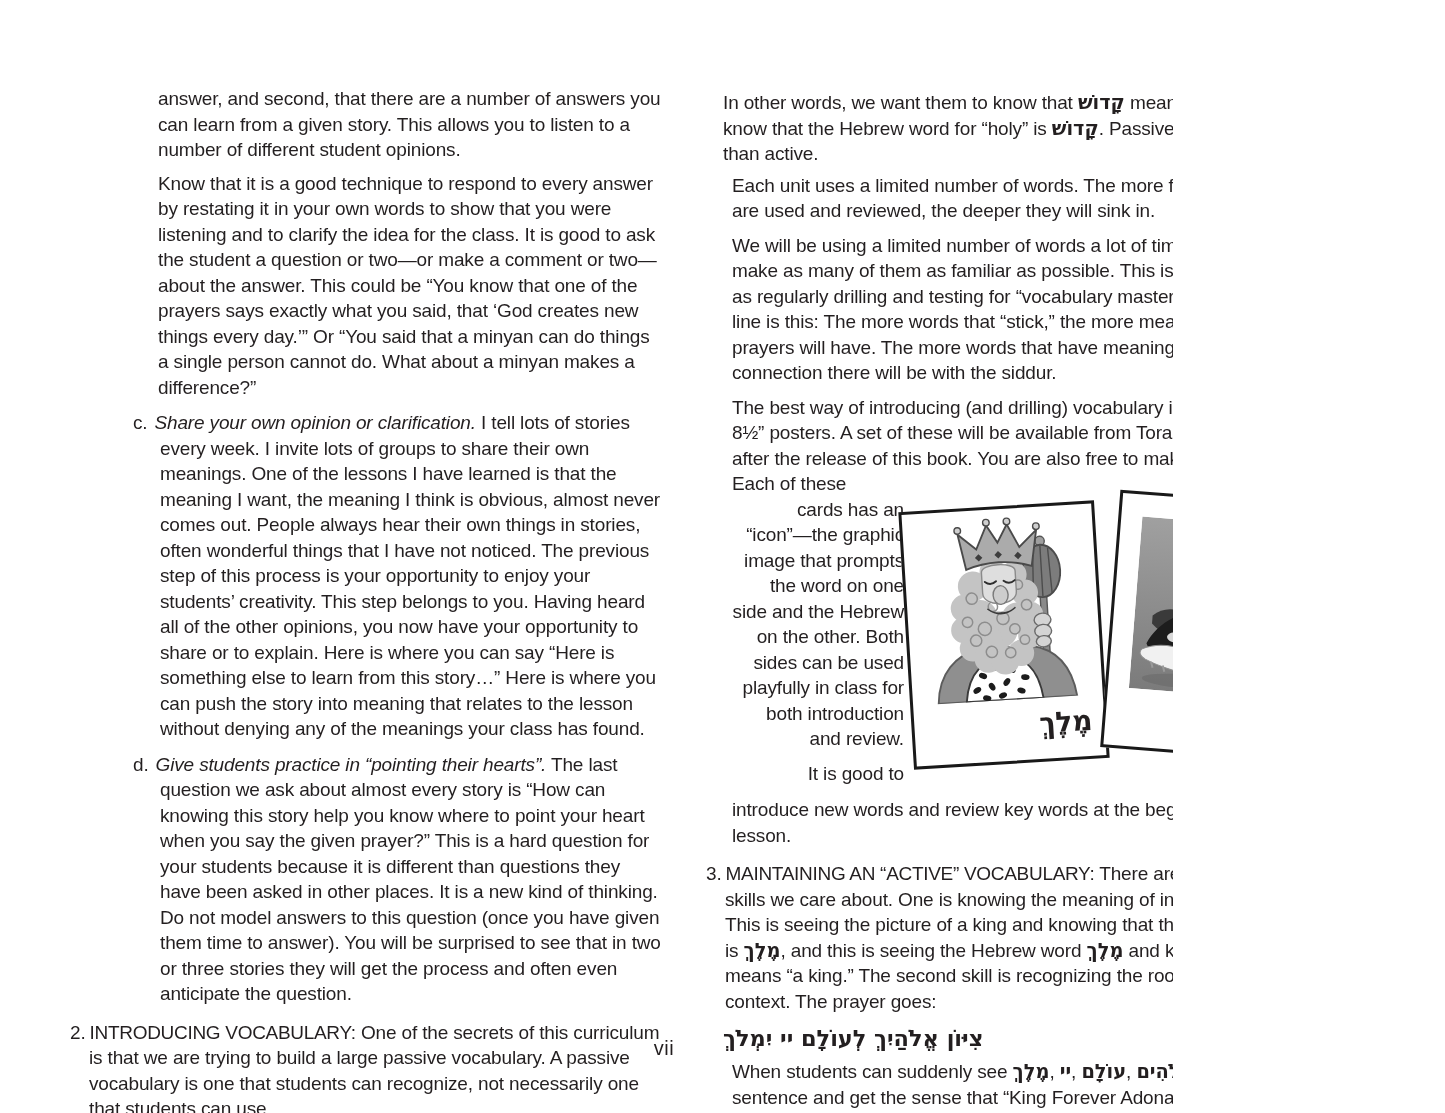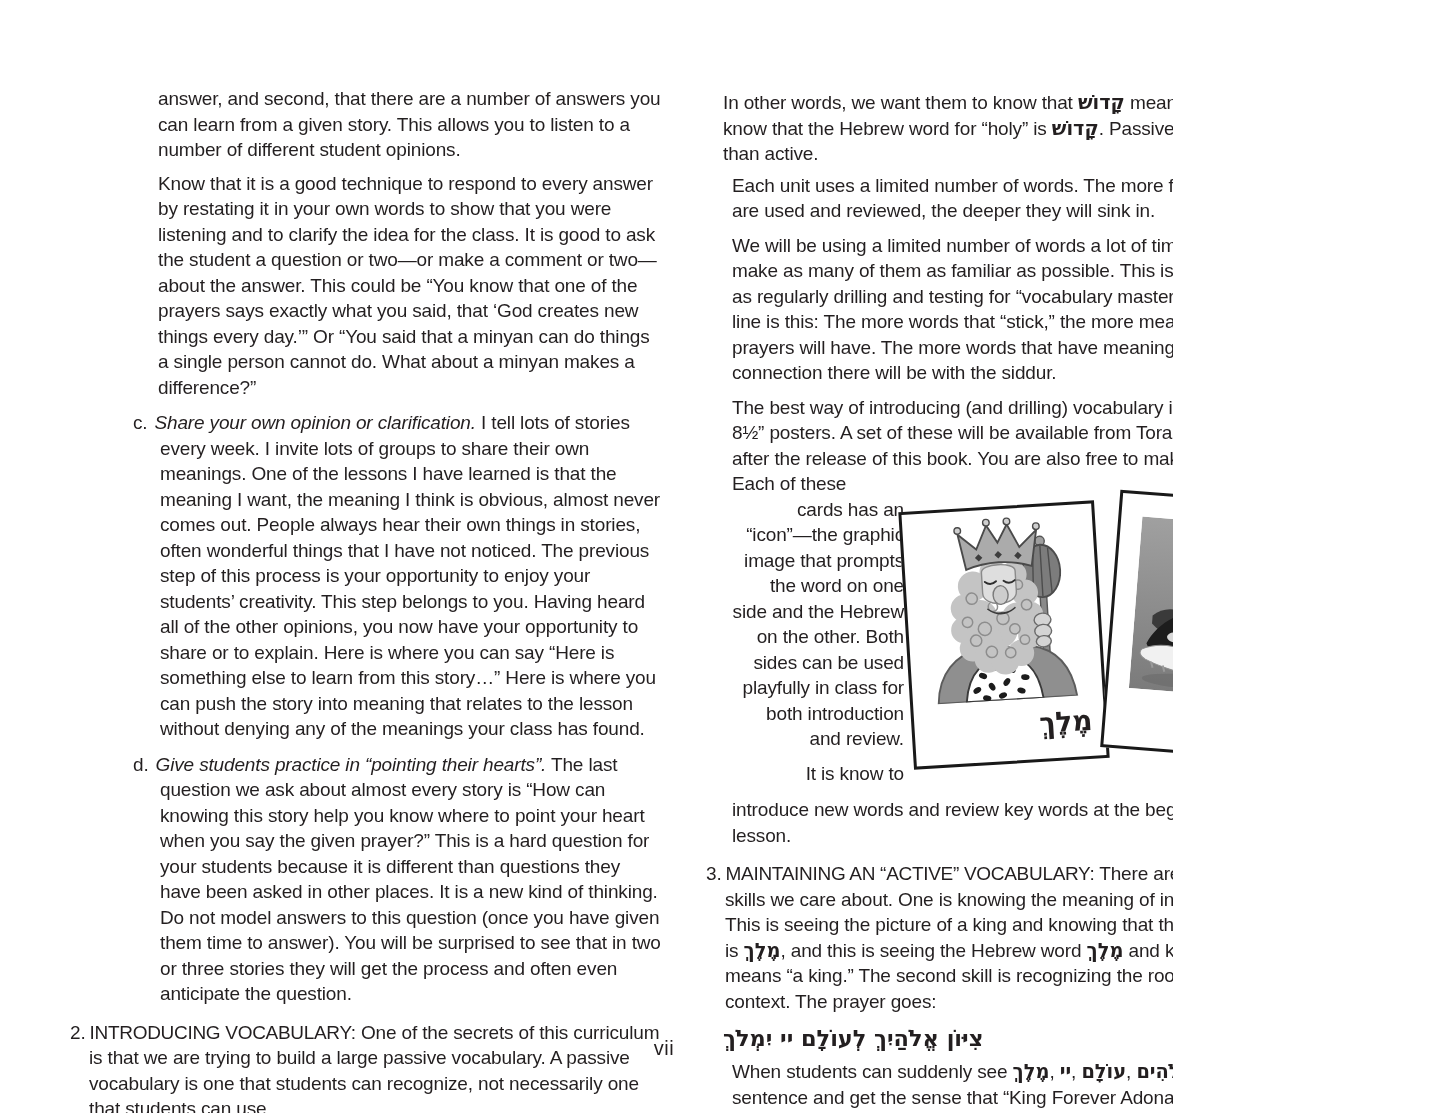--- a/index.html
+++ b/index.html
@@ -70,21 +70,21 @@
 
   <div class="col col-right">
     <p class="first">In other words, we want them to know that <span class="hebrew" dir="rtl">קָדוֹשׁ</span> means “holy,” not know that the Hebrew word for “holy” is <span class="hebrew" dir="rtl">קָדוֹשׁ</span>. Passive is much easier than active.</p>
     <p>Each unit uses a limited number of words. The more frequently these are used and reviewed, the deeper they will sink in.</p>
     <p>We will be using a limited number of words a lot of times, trying to make as many of them as familiar as possible. This is not the same as regularly drilling and testing for “vocabulary mastery.” The bottom line is this: The more words that “stick,” the more meaning Hebrew prayers will have. The more words that have meaning, the stronger connection there will be with the siddur.</p>
     <p style="margin-bottom:0;">The best way of introducing (and drilling) vocabulary is with 5½” by 8½” posters. A set of these will be available from Torah Aura shortly after the release of this book. You are also free to make your own. Each of these</p>
 
     <div class="media-row">
       <div class="media-text">
         <p>cards has an “icon”—the graphic image that prompts the word on one side and the Hebrew on the other. Both sides can be used playfully in class for both introduction and review.</p>
-        <p>It is know to</p>
+        <p>It is good to</p>
       </div>
 
       <div class="cards">
 
         <div class="card card-king">
           <svg class="card-art" viewBox="0 0 160 195" width="150" height="183">
             <g>
               <rect x="121" y="85" width="7" height="75" fill="#8a8a8a" stroke="#555555" stroke-width="1.5"></rect>
               <circle cx="124" cy="28" r="5" fill="#9f9f9f" stroke="#555555" stroke-width="1.5"></circle>
               <ellipse cx="124" cy="60" rx="20" ry="28" fill="#7c7c7c" stroke="#4c4c4c" stroke-width="2"></ellipse>

